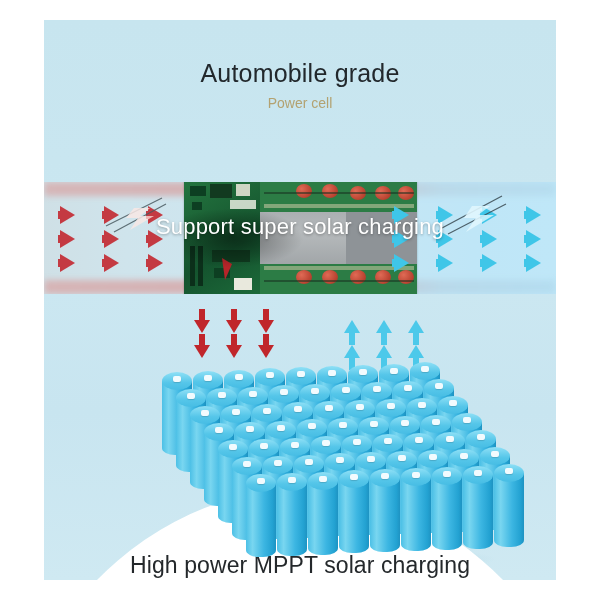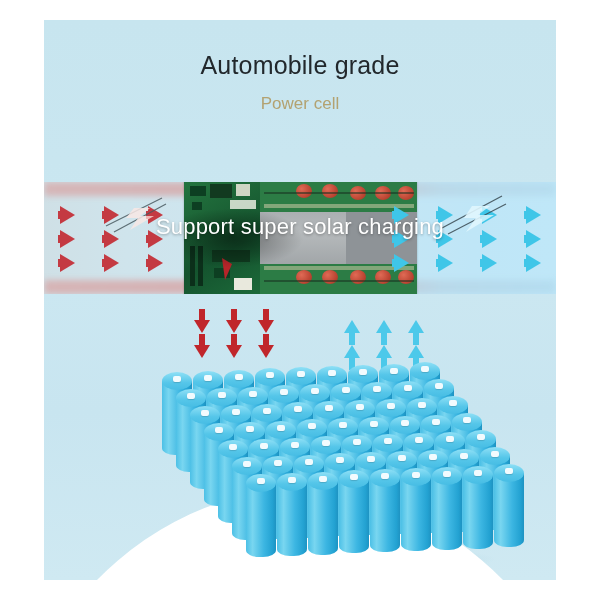--- a/index.html
+++ b/index.html
@@ -17,26 +17,26 @@
     background:linear-gradient(180deg,#c7e5ef 0%,#c9e6f0 25%,#cbe7f1 48%,#c8e5f0 70%,#cfe9f2 100%);
     overflow:hidden;
   }
   
   .panel-curve{
     position:absolute;left:-14%;bottom:-330px;width:128%;height:420px;
     background:#ffffff;border-radius:50% 50% 0 0 / 100% 100% 0 0;
   }
 
   
-  .headings{position:absolute;left:0;top:8px;width:512px;text-align:center;}
+  .headings{position:absolute;left:0;top:16px;width:512px;text-align:center;}
   .h-main{
     margin-top:22px;font-size:25px;line-height:1.2;color:#22282c;
     letter-spacing:.2px;font-weight:400;
   }
-  .h-sub{margin-top:14px;font-size:17px;line-height:1.2;color:#b3a271;font-weight:400;}
+  .h-sub{margin-top:7px;font-size:14px;line-height:1.2;color:#b3a271;font-weight:400;}
 
   
   .band{
     position:absolute;left:0;top:162px;width:512px;height:112px;
     background:linear-gradient(90deg,#cfe0e6 0%,#cfe4ec 16%,#cde6f0 40%,#c6e6f4 62%,#bfe6f7 84%,#bfe7f8 100%);
     overflow:hidden;
   }
   .band-stripe{position:absolute;left:0;width:100%;height:14px;}
   .band-stripe.top{top:0;background:linear-gradient(90deg,#d8a8a8 0%,#d7a2a2 30%,#cdb6bd 55%,#b8d6e6 78%,#b4dbee 100%);opacity:.75;filter:blur(3px);}
   .band-stripe.bot{bottom:0;background:linear-gradient(90deg,#d9a6a6 0%,#d8a0a0 30%,#cdb4bc 55%,#b6d5e6 78%,#b2daee 100%);opacity:.75;filter:blur(3px);}
@@ -630,13 +630,14 @@
           <div class="cell-body"></div>
           <div class="cell-top">
             <div class="cell-nub"></div>
           </div>
         </div>
       </div>
 
     <div class="panel-curve"></div>
   </div>
 
+  <div class="caption">High power MPPT solar charging</div>
 </div>
 
 </body></html>

